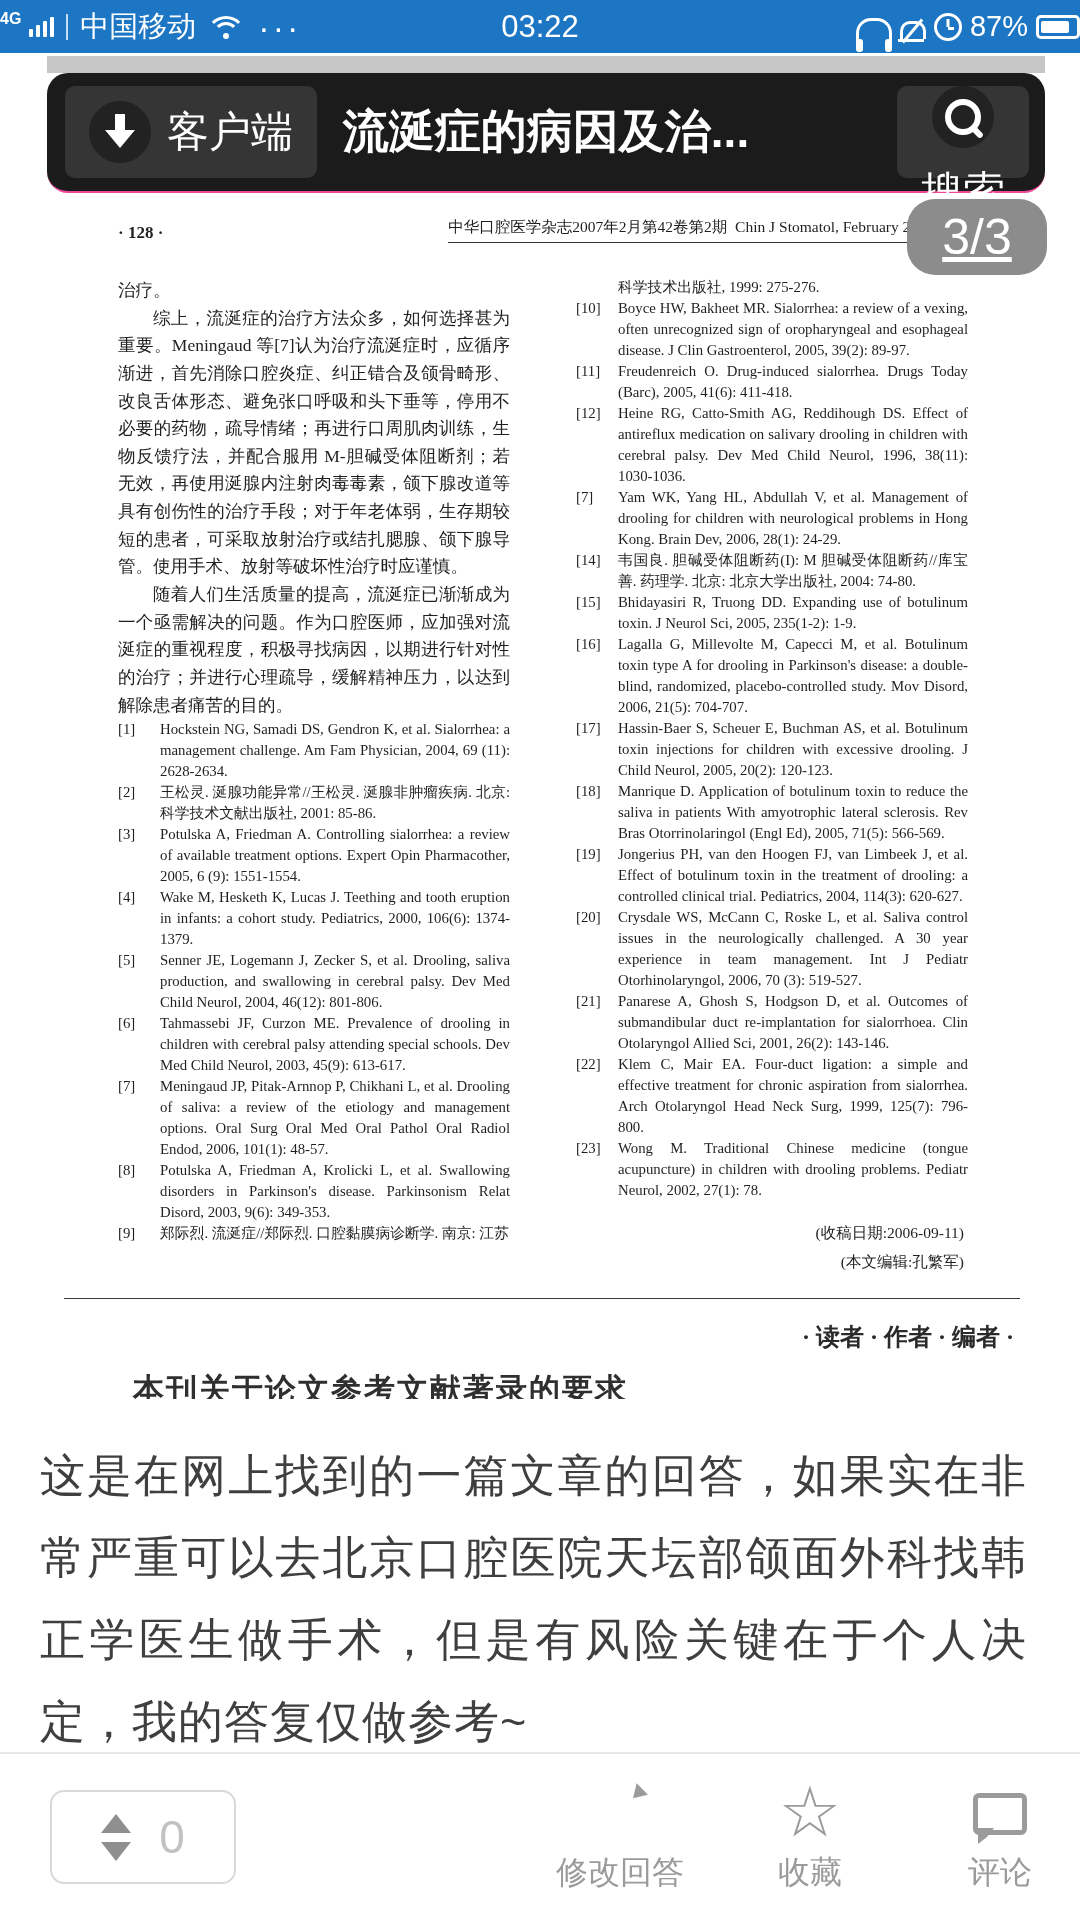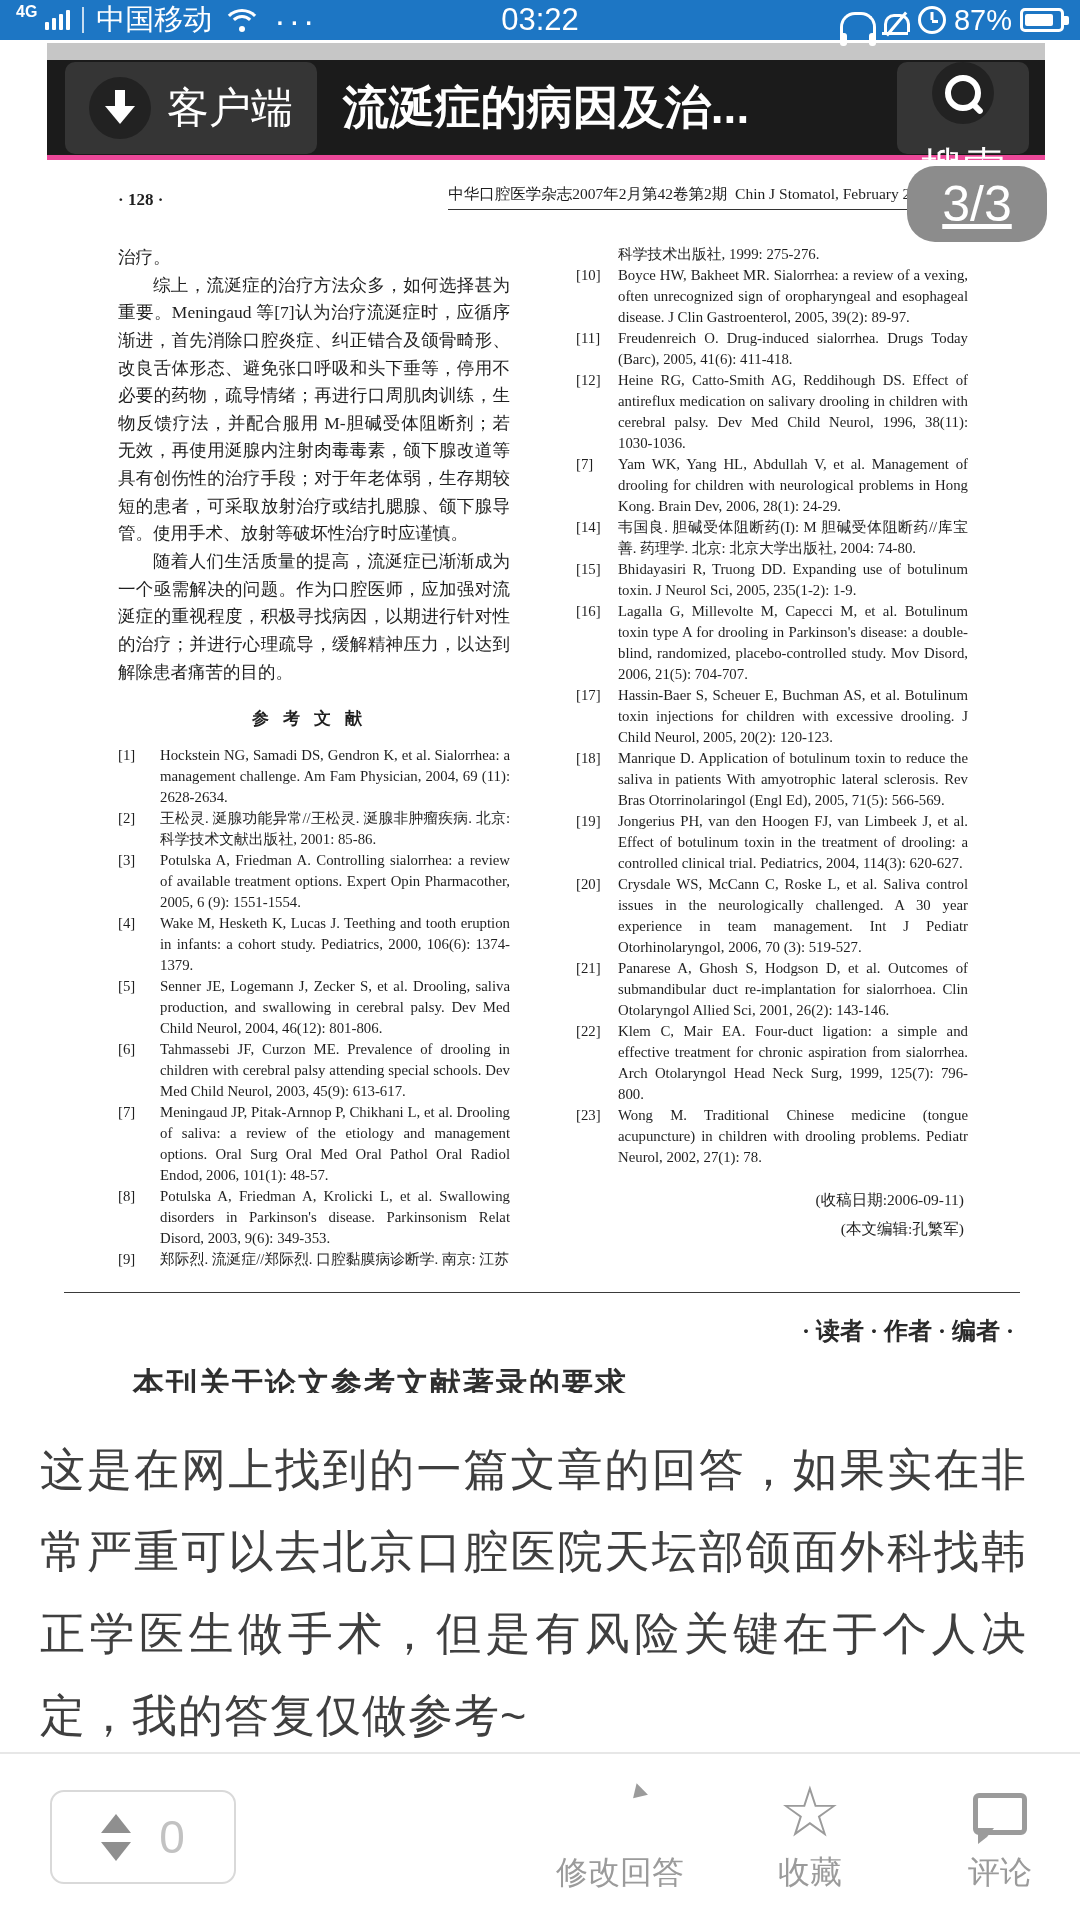--- a/index.html
+++ b/index.html
@@ -1,21 +1,21 @@
 <!DOCTYPE html>
 <html><head>
 <meta charset="utf-8">
 <style>
   html,body{margin:0;padding:0;}
   body{width:1080px;height:1920px;position:relative;background:#fff;overflow:hidden;
        font-family:"Liberation Sans",sans-serif;-webkit-font-smoothing:antialiased;}
 
   
-  .status-bar{height:40px;background:#1d76c4;color:#fff;display:flex;align-items:center;
-              padding:0 16px;position:relative;}
+  .status-bar{height:53px;background:#1d76c4;color:#fff;display:flex;align-items:center;
+              padding:0 0;position:relative;}
   .sb-left,.sb-right{display:flex;align-items:center;gap:8px;}
   .sb-right{margin-left:auto;}
   .netlabel{font-size:16px;align-self:flex-start;margin-top:3px;font-weight:bold;}
   .bars{display:flex;align-items:flex-end;gap:3px;}
   .bars i{width:4px;background:#fff;border-radius:1px;display:block;}
   .b1{height:8px;}.b2{height:12px;}.b3{height:16px;}.b4{height:20px;}
   .sep{width:2px;height:26px;background:rgba(255,255,255,.75);margin:0 4px;}
   .carrier{font-size:29px;}
   .wifi{position:relative;width:36px;height:26px;overflow:hidden;margin-left:4px;}
   .w-arc{position:absolute;border:3px solid transparent;border-top-color:#fff;border-radius:50%;
@@ -42,22 +42,22 @@
   .clock::before{content:"";position:absolute;left:50%;top:50%;width:6px;height:3px;background:#fff;}
   .batt-pct{font-size:29px;}
   .battery{width:44px;height:24px;border:3px solid #fff;border-radius:5px;position:relative;
            display:flex;align-items:center;padding:2px;box-sizing:border-box;}
   .battery i{display:block;height:12px;width:28px;background:#fff;border-radius:2px;}
   .battery::after{content:"";position:absolute;right:-8px;top:5px;width:5px;height:9px;
            background:#fff;border-radius:0 2px 2px 0;}
 
   
   .browser-strip{margin:3px 35px 0 47px;height:17px;background:#c6c6c6;}
-  .app-header{margin:0 35px 0 47px;height:100px;background:#1b1b1b;display:flex;align-items:center;
-              position:relative;border-bottom:5px solid #ec4899;box-sizing:border-box;}
+  .app-header{margin:0 35px 0 47px;height:120px;background:#1b1b1b;display:flex;align-items:center;
+              position:relative;border-bottom:2px solid #ec4899;box-sizing:border-box;border-radius:21px;}
   .hdr-btn{background:#353535;border-radius:10px;height:92px;display:flex;align-items:center;
            gap:16px;padding:0 24px;color:#fff;font-size:42px;}
   .hdr-btn.client{margin-left:18px;}
   .hdr-btn.search{margin-left:auto;margin-right:16px;flex-direction:column;}
   .hdr-title{position:absolute;left:50%;transform:translateX(-50%);color:#fff;font-size:46px;
              font-weight:bold;white-space:nowrap;}
   .circle-ic{width:62px;height:62px;border-radius:50%;background:#222;display:flex;
              align-items:center;justify-content:center;flex:0 0 auto;}
   .dl-arrow{position:relative;width:30px;height:36px;}
   .dl-arrow .shaft{position:absolute;left:50%;transform:translateX(-50%);top:0;width:10px;height:18px;
@@ -194,21 +194,20 @@
     </div>
 
     <div class="cols">
       <div class="col">
         <p class="lead">治疗。</p>
         <div>
 
         <p class="ipar">综上，流涎症的治疗方法众多，如何选择甚为重要。Meningaud 等[7]认为治疗流涎症时，应循序渐进，首先消除口腔炎症、纠正错合及颌骨畸形、改良舌体形态、避免张口呼吸和头下垂等，停用不必要的药物，疏导情绪；再进行口周肌肉训练，生物反馈疗法，并配合服用 M-胆碱受体阻断剂；若无效，再使用涎腺内注射肉毒毒素，颌下腺改道等具有创伤性的治疗手段；对于年老体弱，生存期较短的患者，可采取放射治疗或结扎腮腺、颌下腺导管。使用手术、放射等破坏性治疗时应谨慎。</p>
             <p class="ipar">随着人们生活质量的提高，流涎症已渐渐成为一个亟需解决的问题。作为口腔医师，应加强对流涎症的重视程度，积极寻找病因，以期进行针对性的治疗；并进行心理疏导，缓解精神压力，以达到解除患者痛苦的目的。</p>
           </div>
-        <div class="ref-head">参考文献</div>
         <div class="refs">
 
             <div class="ref">
               <span class="ref-n">[1]</span>
               <span class="ref-t">Hockstein NG, Samadi DS, Gendron K, et al. Sialorrhea: a management challenge. Am Fam Physician, 2004, 69 (11): 2628-2634.</span>
             </div>
 
             <div class="ref">
               <span class="ref-n">[2]</span>
               <span class="ref-t">王松灵. 涎腺功能异常//王松灵. 涎腺非肿瘤疾病. 北京: 科学技术文献出版社, 2001: 85-86.</span>

